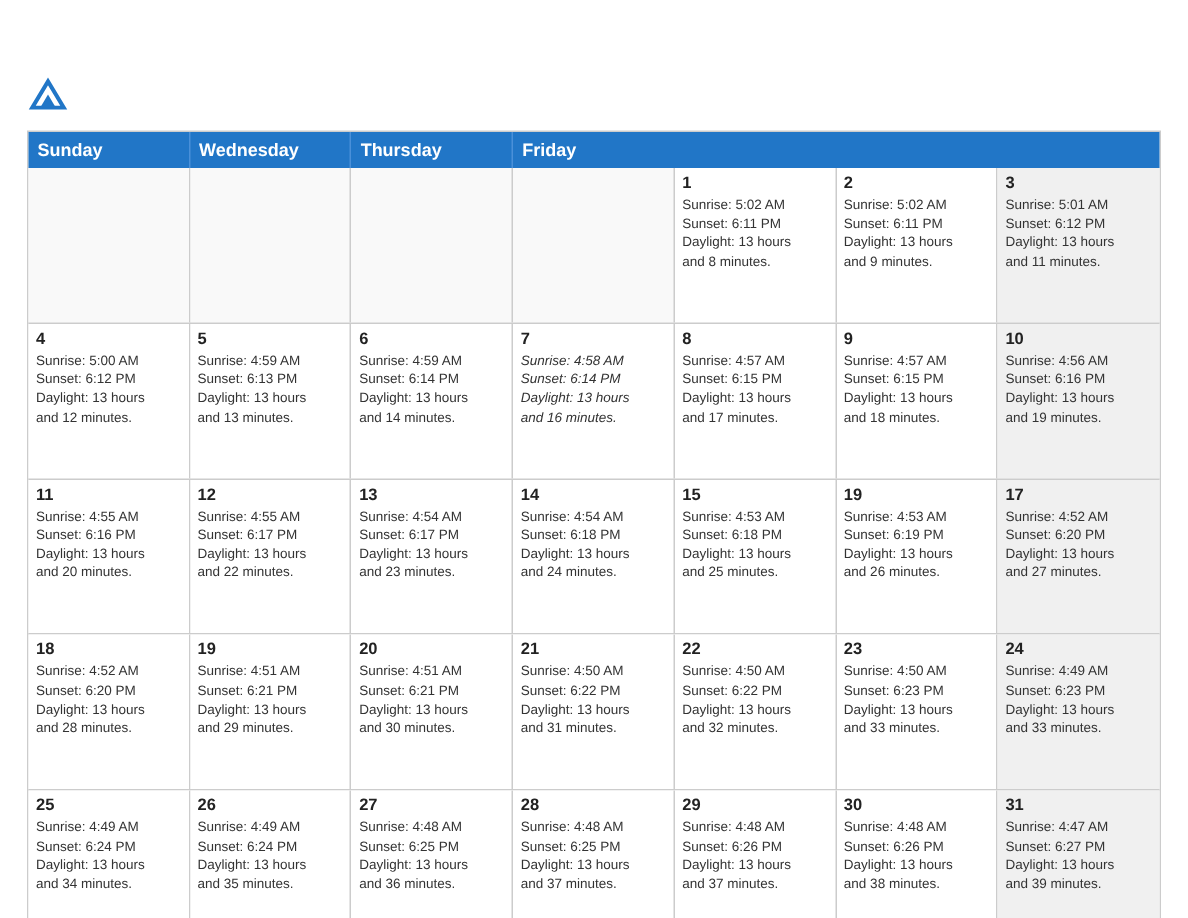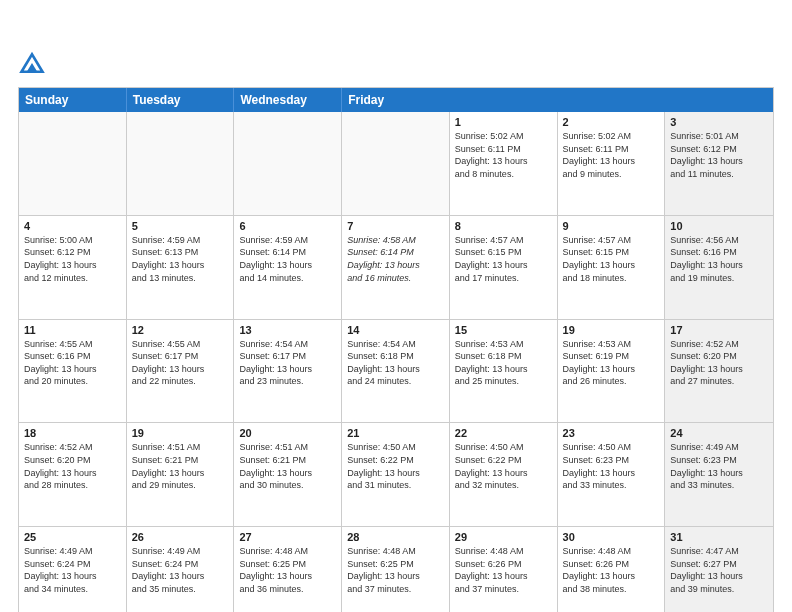--- a/index.html
+++ b/index.html
@@ -134,22 +134,22 @@
     </div>
     <div class="title-block">
       <div class="title-month"></div>
       <div class="title-location"></div>
     </div>
   </div>
 
   <div class="calendar">
     <div class="cal-header-row">
     <div class="cal-header-cell">Sunday</div>
-        <div class="cal-header-cell">Tuesday</div>
         <div class="cal-header-cell">Wednesday</div>
+        <div class="cal-header-cell">Thursday</div>
         <div class="cal-header-cell">Friday</div>
       </div>
     <div class="cal-body">
     <div class="cal-row">
           <div class="cal-cell empty"></div>
           <div class="cal-cell empty"></div>
           <div class="cal-cell empty"></div>
           <div class="cal-cell empty"></div>
           <div class="cal-cell">
             <div class="day-num">1</div>

